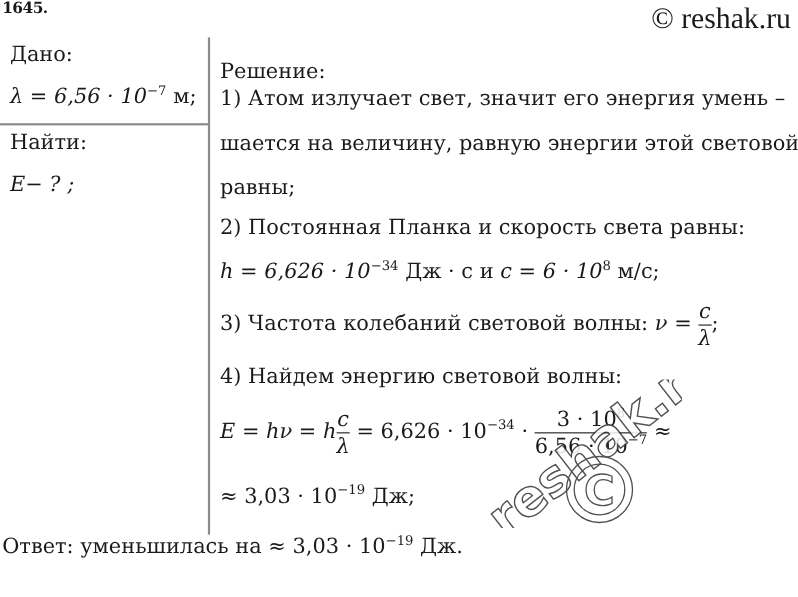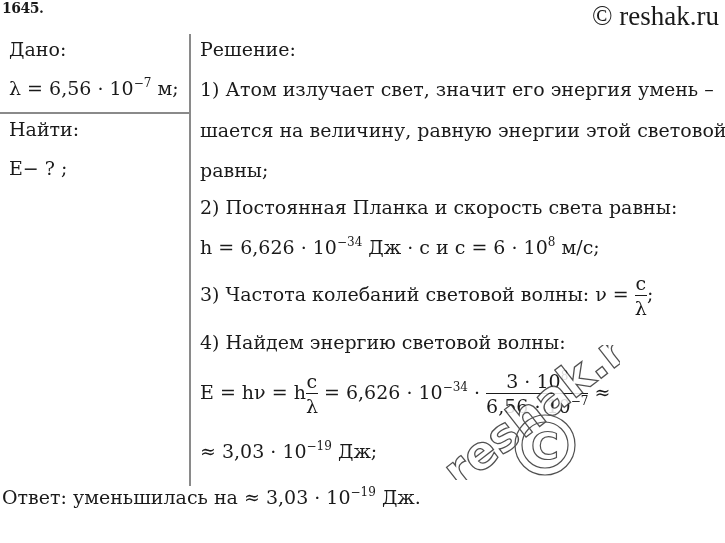--- a/index.html
+++ b/index.html
@@ -8,21 +8,21 @@
     font-family: "DejaVu Serif", "Liberation Serif", serif;
     color: #1a1a1a;
   }
   .abs { position: absolute; white-space: nowrap; }
   .task-num { left: 2px; top: 0px; font-size: 14px; font-weight: bold; font-family: "DejaVu Serif", serif; letter-spacing: -0.5px; }
   .copyright { right: 6px; top: 1px; font-size: 27px; font-family: "Liberation Serif", serif; }
   .vline { left: 189px; top: 34px; width: 2px; height: 452px; background: #8a8a8a; }
   .hline { left: 0px; top: 112px; width: 190px; height: 2px; background: #8a8a8a; }
   .txt { font-size: 19px; }
   .math { font-family: "DejaVu Serif", serif; }
-  .it { }
+  .it { font-style: italic; }
   sup { font-size: 12px; vertical-align: 8px; line-height: 0; }
   .frac { display: inline-block; vertical-align: middle; text-align: center; }
   .frac .num, .frac .den { display: block; line-height: 22px; }
   .frac .bar { display: block; border-top: 1.5px solid #1a1a1a; margin: 1px 0; }
   .watermark { left: 420px; top: 345px; width: 200px; height: 135px; opacity: 0.85; pointer-events: none; }
 </style>
 </head>
 <body>
 
 <div class="abs task-num">1645.</div>
@@ -30,21 +30,21 @@
 
 <div class="abs vline"></div>
 <div class="abs hline"></div>
 
 <div class="abs txt" style="left:9px; top:38px;">Дано:</div>
 <div class="abs txt math" style="left:9px; top:77px;"><span class="it">λ = 6,56 · 10</span><sup>−7</sup><span> м;</span></div>
 
 <div class="abs txt" style="left:9px; top:118px;">Найти:</div>
 <div class="abs txt math it" style="left:9px; top:157px;">E− ? ;</div>
 
-<div class="abs txt" style="left:200px; top:38px;">Решение:</div>
+<div class="abs txt" style="left:200px; top:54px;">Решение:</div>
 <div class="abs txt" style="left:200px; top:78px;">1) Атом излучает свет, значит его энергия умень –</div>
 <div class="abs txt" style="left:200px; top:119px;">шается на величину, равную энергии этой световой</div>
 <div class="abs txt" style="left:200px; top:159px;">равны;</div>
 
 <div class="abs txt" style="left:200px; top:196px;">2) Постоянная Планка и скорость света равны:</div>
 <div class="abs txt math" style="left:200px; top:236px;"><span class="it">h = 6,626 · 10</span><sup>−34</sup><span> Дж · с  и  </span><span class="it">c = 6 · 10</span><sup>8</sup><span> м/с;</span></div>
 
 <div class="abs txt" style="left:200px; top:272px;"><span>3) Частота колебаний световой волны:  </span><span class="it math">ν = </span><span class="frac it math"><span class="num">c</span><span class="bar"></span><span class="den">λ</span></span><span>;</span></div>
 
 <div class="abs txt" style="left:200px; top:331px;">4) Найдем энергию световой волны:</div>

